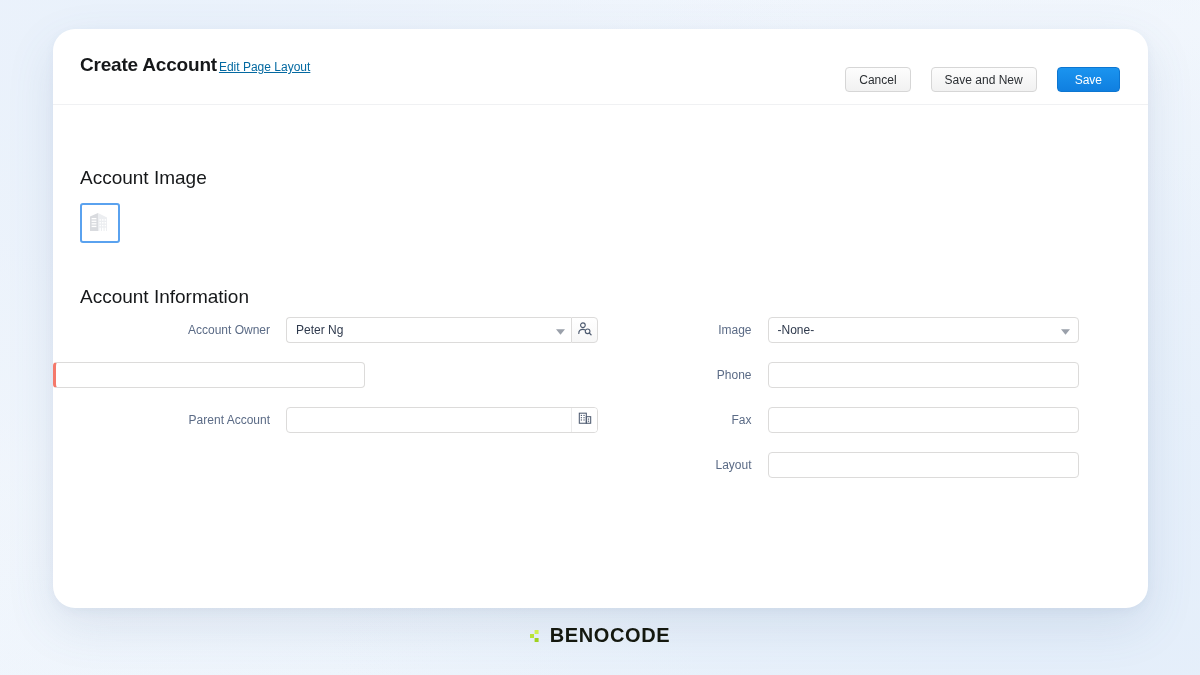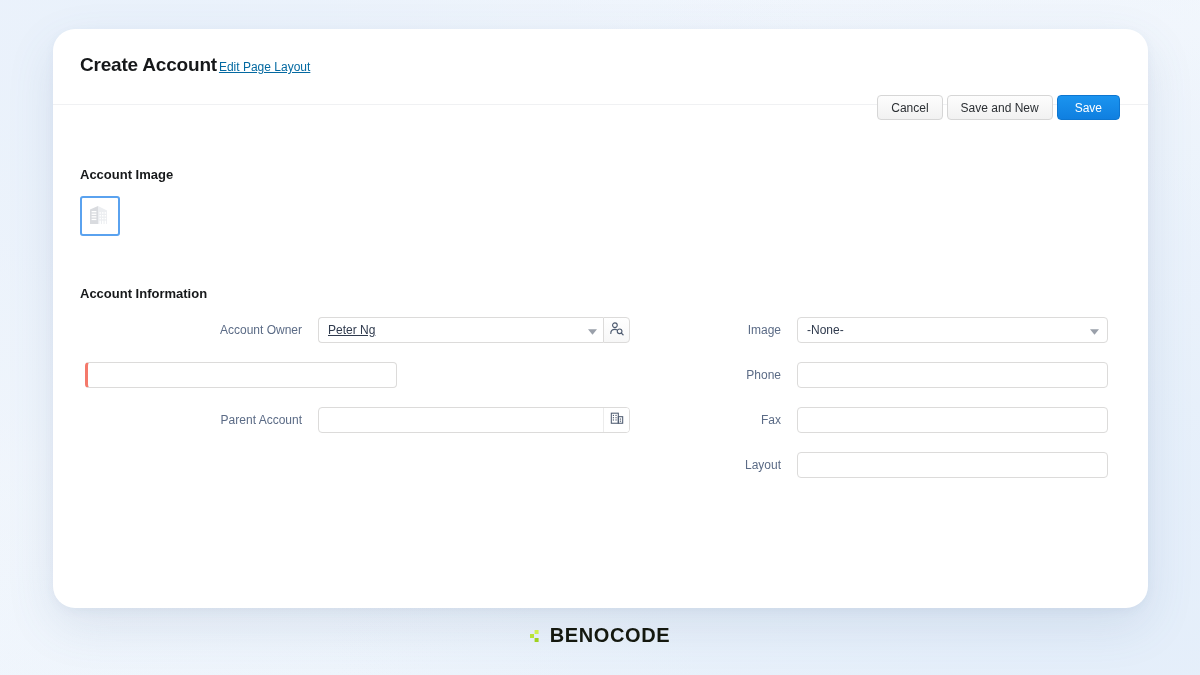--- a/index.html
+++ b/index.html
@@ -66,22 +66,21 @@
     text-decoration: underline;
     cursor: pointer;
   }
 
   .header-actions {
     position: absolute;
     right: 28px;
     top: 38px;
     display: flex;
     align-items: center;
-    gap: 4px;
-    margin-top: 28px;
+    gap: 20px;
   }
 
   .btn {
     height: 25px;
     padding: 0 13px;
     font-size: 12px;
     font-family: "Liberation Sans", sans-serif;
     border-radius: 4px;
     cursor: pointer;
     display: inline-flex;
@@ -108,22 +107,22 @@
   .card-body {
     position: absolute;
     left: 0;
     top: 76px;
     right: 0;
     bottom: 0;
     padding: 0 27px;
   }
 
   .section-heading {
-    font-size: 13px;
-    font-weight: bold;
+    font-size: 19px;
+    font-weight: normal;
     color: #16181a;
     margin-top: 0;
   }
 
   .account-image-block {
     position: absolute;
     left: 27px;
     top: 62px;
   }
 
@@ -155,21 +154,21 @@
     display: flex;
   }
 
   .form-col {
     width: 50%;
     display: flex;
     flex-direction: column;
     gap: 19px;
   }
 
-  .form-col.left { padding-left: 0px; margin-left: 32px; }
+  .form-col.left { padding-left: 0px; }
 
   .form-row {
     display: flex;
     align-items: center;
     height: 26px;
   }
 
   .field-label {
     font-size: 12px;
     color: #5b6b86;
@@ -218,21 +217,21 @@
     border-radius: 4px;
     background: #ffffff;
     font-size: 12px;
     color: #2f3a4d;
     padding: 0 26px 0 9px;
     display: flex;
     align-items: center;
     cursor: pointer;
   }
 
-  .select-box.split { border-radius: 4px 0 0 4px; border-right: none; width: calc(100% - 27px); text-decoration: underline; }
+  .select-box.split { border-radius: 4px 0 0 4px; border-right: none; width: calc(100% - 27px); }
 
   .caret {
     position: absolute;
     right: 9px;
     top: 50%;
     transform: translateY(-50%);
     pointer-events: none;
   }
 
   .combo-wrap { display: flex; align-items: stretch; height: 26px; }

